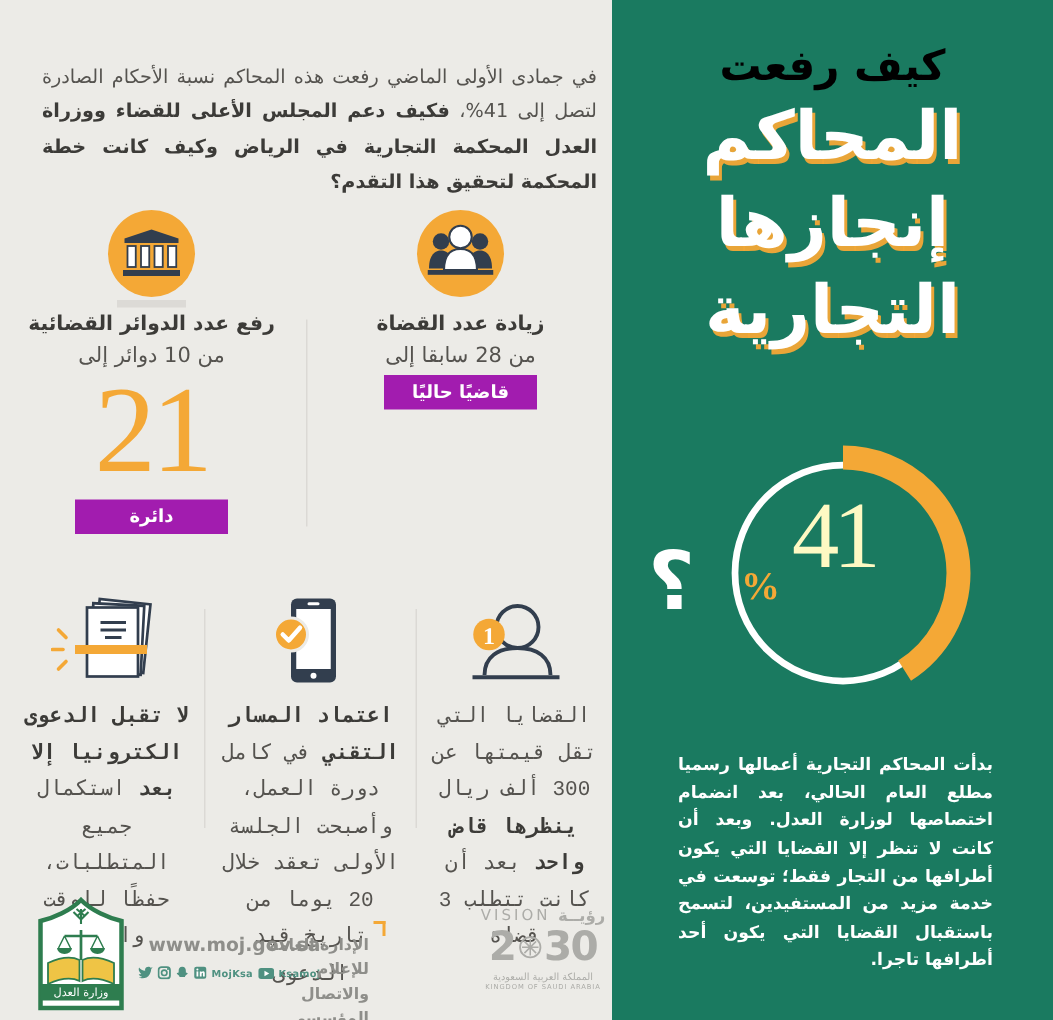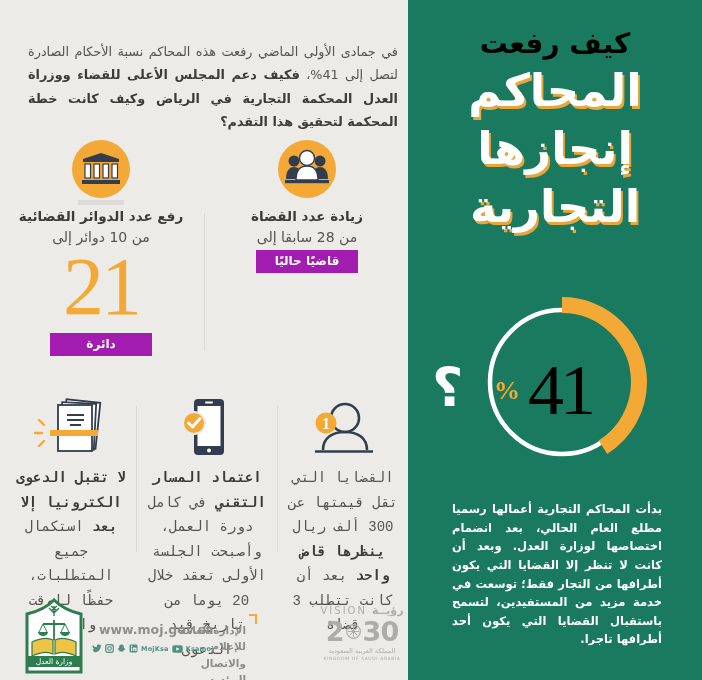--- a/index.html
+++ b/index.html
@@ -58,22 +58,22 @@
   .vision-year{display:flex;justify-content:center;align-items:center;font-size:27px;font-weight:bold;line-height:1;margin-top:1px;letter-spacing:-1px;}
   .vision-k-ar{font-size:6.5px;margin-top:2px;direction:rtl;}
   .vision-k-en{font-size:4.5px;letter-spacing:0.6px;margin-top:1px;}
   
   .panel{position:absolute;top:0;left:408px;width:294px;height:680px;background:#1A7A60;}
   .panel-title{position:absolute;top:26px;left:0;width:100%;text-align:center;direction:rtl;}
   .t-accent{font-size:28px;font-weight:bold;color:#000000;line-height:1.3;}
   .t-line{font-size:45px;font-weight:bold;color:#FFFFFF;line-height:1.28;
           text-shadow:2px 3px 0 rgba(244,168,54,0.95);}
   .donut{position:absolute;top:292px;left:64px;width:180px;height:180px;}
-  .donut-num{position:absolute;top:34px;left:56px;color:#000000;
-             font-family:"Liberation Serif",serif;font-size:72px;line-height:1;letter-spacing:-4px;margin-top:28px;}
+  .donut-num{position:absolute;top:34px;left:56px;color:#fef9c3;
+             font-family:"Liberation Serif",serif;font-size:63px;line-height:1;letter-spacing:-4px;}
   .donut-pct{position:absolute;top:86px;left:22px;color:#F4A836;font-weight:bold;
              font-family:"Liberation Serif",serif;font-size:26px;line-height:1;}
   .qmark{position:absolute;top:356px;left:24px;color:#FFFFFF;font-size:54px;font-weight:bold;line-height:1.2;}
   .panel-body{
     position:absolute;top:500px;left:44px;right:40px;margin:0;
     direction:rtl;text-align:justify;text-align-last:right;
     color:#FFFFFF;font-size:11.5px;font-weight:bold;line-height:1.62;
   }
 </style>
 </head>

